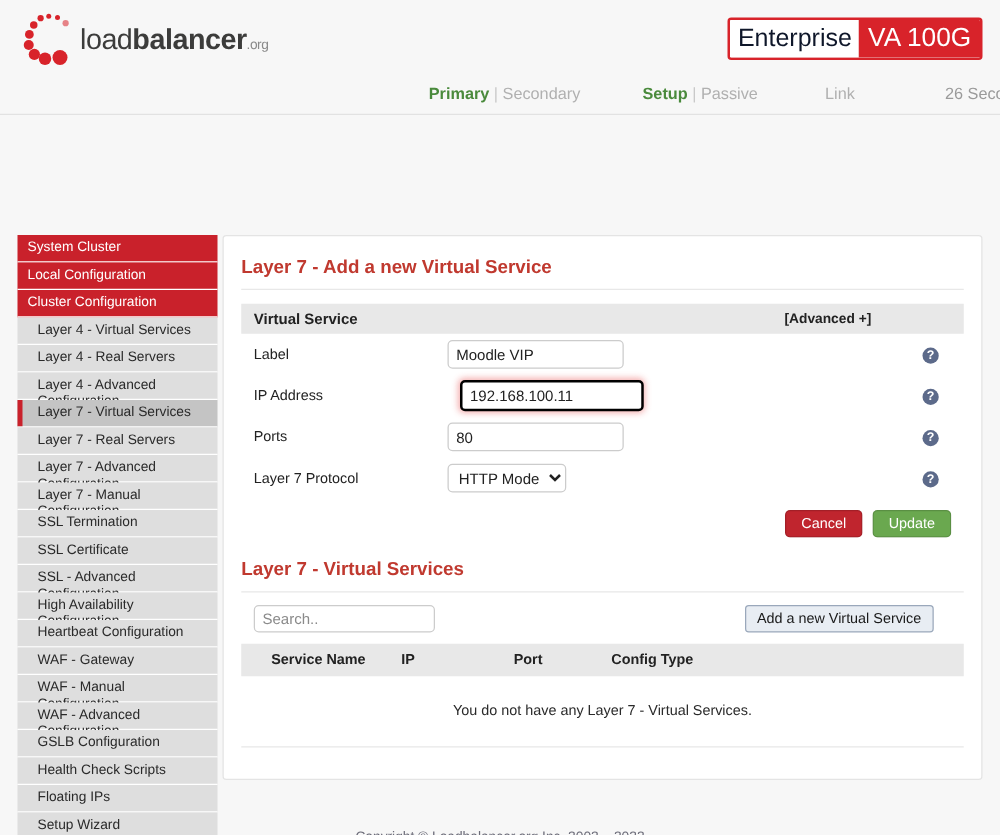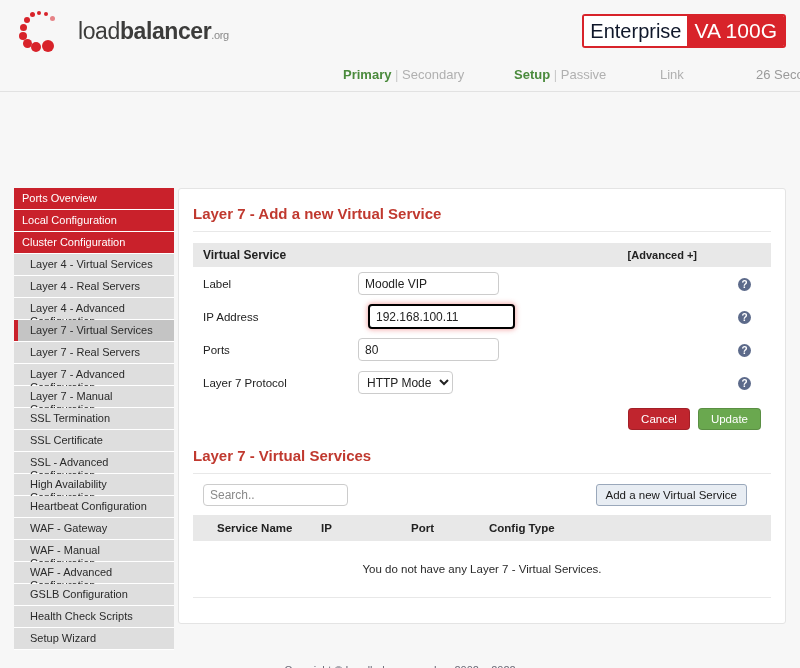--- a/index.html
+++ b/index.html
@@ -33,21 +33,21 @@
   .logo-mark { width: 46px; height: 46px; position: relative; }
   .logo-mark span {
     position: absolute;
     border-radius: 50%;
     background: #d8232a;
   }
   .logo-text {
     font-size: 23px;
     color: #3c3c3b;
     letter-spacing: -0.4px;
-    margin-left: 18px;
+    margin-left: 4px;
     white-space: nowrap;
     text-align: right;
   }
   .logo-text b { font-weight: bold; }
   .logo-text .light { font-weight: normal; }
   .logo-text .org { font-size: 11px; color: #8a8a8a; }
 
   .badge {
     position: absolute;
     right: 14px;
@@ -395,40 +395,41 @@
       <svg width="11" height="11" viewBox="0 0 16 16">
         <path d="M8 2.2A5.8 5.8 0 1 0 13.6 9.6h-2.1A3.8 3.8 0 1 1 8 4.2V6.6L11.6 3.4 8 0.2z" fill="#1a1a1a"></path>
       </svg>
     </span>
   </div>
 </div>
 
 <div class="page">
 
   <div class="sidebar">
-      <div class="nav-top">Ports Overview</div>
+      <div class="nav-top">System Cluster</div>
       <div class="nav-top">Local Configuration</div>
       <div class="nav-top">Cluster Configuration</div>
       <div class="nav-sub">Layer 4 - Virtual Services</div>
       <div class="nav-sub">Layer 4 - Real Servers</div>
       <div class="nav-sub">Layer 4 - Advanced Configuration</div>
       <div class="nav-sub active">Layer 7 - Virtual Services</div>
       <div class="nav-sub">Layer 7 - Real Servers</div>
       <div class="nav-sub">Layer 7 - Advanced Configuration</div>
       <div class="nav-sub">Layer 7 - Manual Configuration</div>
       <div class="nav-sub">SSL Termination</div>
       <div class="nav-sub">SSL Certificate</div>
       <div class="nav-sub">SSL - Advanced Configuration</div>
       <div class="nav-sub">High Availability Configuration</div>
       <div class="nav-sub">Heartbeat Configuration</div>
       <div class="nav-sub">WAF - Gateway</div>
       <div class="nav-sub">WAF - Manual Configuration</div>
       <div class="nav-sub">WAF - Advanced Configuration</div>
       <div class="nav-sub">GSLB Configuration</div>
       <div class="nav-sub">Health Check Scripts</div>
+      <div class="nav-sub">Floating IPs</div>
       <div class="nav-sub">Setup Wizard</div>
     </div>
 
   <div class="content">
 
     <div class="section-title">Layer 7 - Add a new Virtual Service</div>
 
     <div class="panel-head">
       <span>Virtual Service</span>
       <span class="advanced">[Advanced +]</span>

